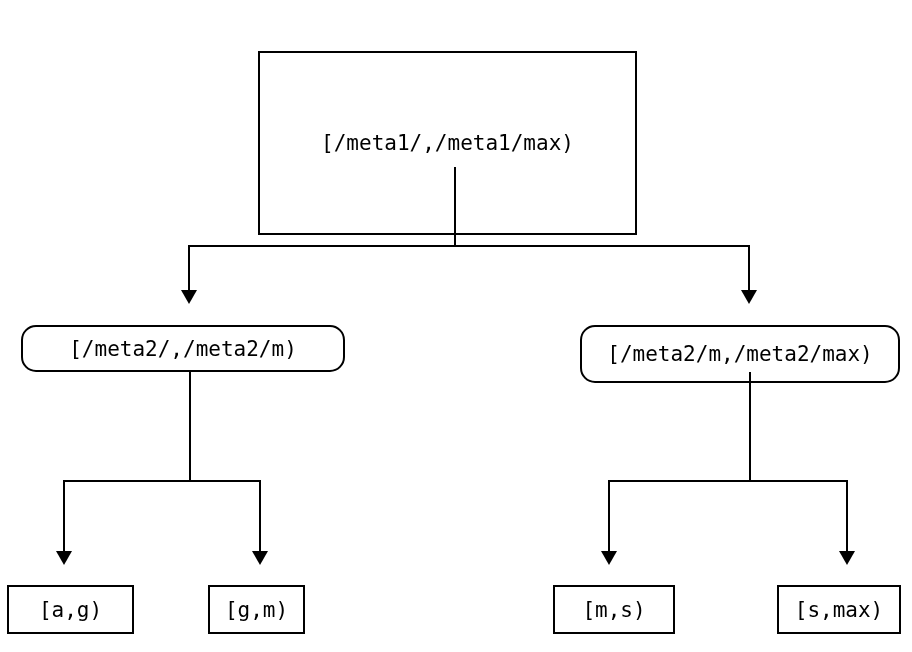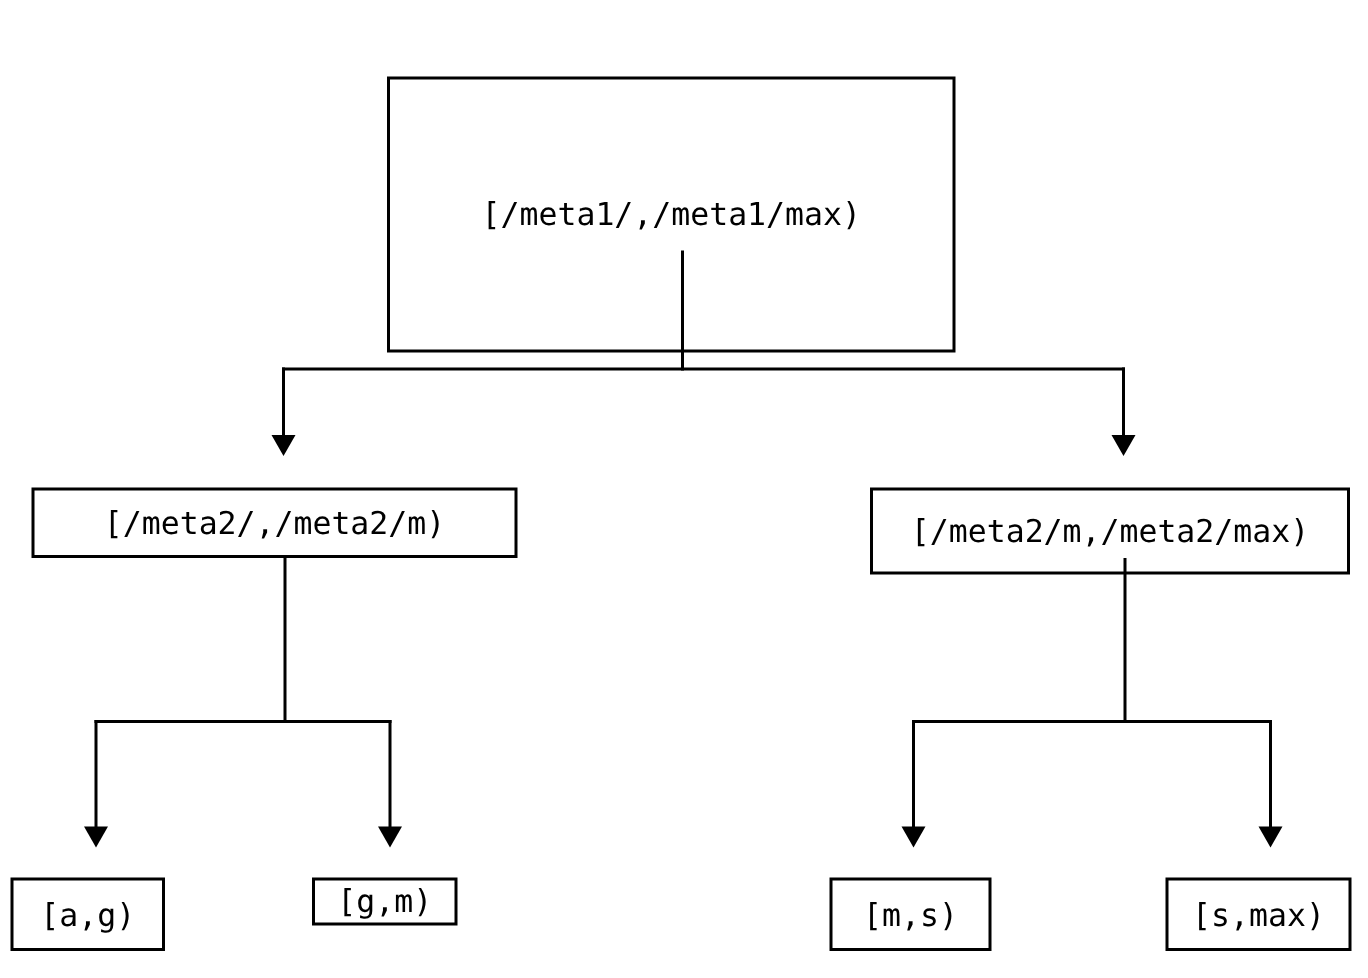--- a/index.html
+++ b/index.html
@@ -25,20 +25,21 @@
     justify-content: center;
     color: #000000;
     white-space: pre;
     letter-spacing: 0px;
   }
   .node-root {
     font-size: 21px;
   }
   .node-mid {
     font-size: 21px;
+    border-radius: 15px;
   }
   .node-leaf {
     font-size: 21px;
   }
   .edge-v {
     position: absolute;
     width: 2px;
     background: #000000;
   }
   .edge-h {
@@ -86,29 +87,29 @@
   <div class="edge-v" style="left:259px; top:480px; height:73px;"></div>
   <div class="arrow" style="left:252px; top:551px;"></div>
 
   <div class="edge-v" style="left:749px; top:372px; height:109px;"></div>
   <div class="edge-h" style="left:608px; top:480px; width:240px;"></div>
   <div class="edge-v" style="left:608px; top:480px; height:73px;"></div>
   <div class="arrow" style="left:601px; top:551px;"></div>
   <div class="edge-v" style="left:846px; top:480px; height:73px;"></div>
   <div class="arrow" style="left:839px; top:551px;"></div>
 
-  <div class="node node-leaf" style="left:7px; top:585px; width:103px; height:49px;">
+  <div class="node node-leaf" style="left:7px; top:585px; width:127px; height:49px;">
     <span>[a,g)</span>
   </div>
 
-  <div class="node node-leaf" style="left:208px; top:585px; width:97px; height:32px;">
+  <div class="node node-leaf" style="left:208px; top:585px; width:97px; height:49px;">
     <span>[g,m)</span>
   </div>
 
-  <div class="node node-leaf" style="left:553px; top:585px; width:108px; height:49px;">
+  <div class="node node-leaf" style="left:553px; top:585px; width:122px; height:49px;">
     <span>[m,s)</span>
   </div>
 
   <div class="node node-leaf" style="left:777px; top:585px; width:124px; height:49px;">
     <span>[s,max)</span>
   </div>
 
 </div>
 
 </body></html>

